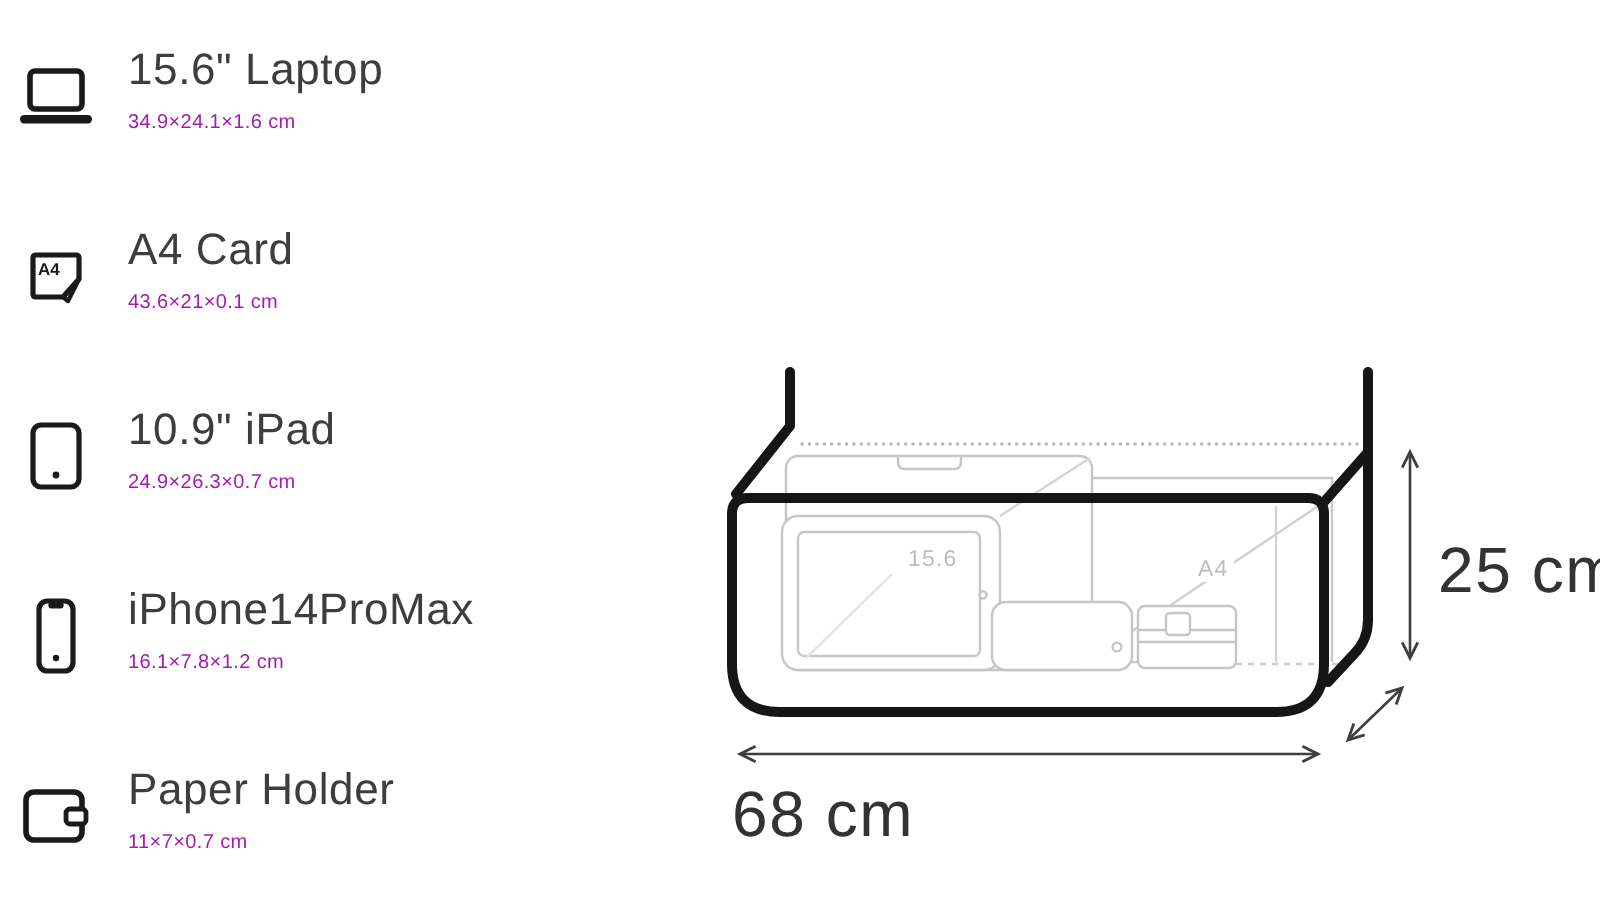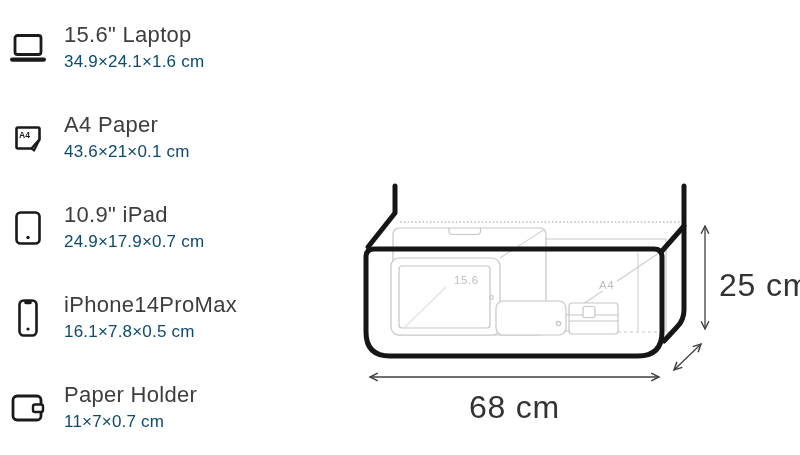--- a/index.html
+++ b/index.html
@@ -8,28 +8,28 @@
     font-family:"Liberation Sans","DejaVu Sans",sans-serif;
     -webkit-font-smoothing:antialiased;
   }
   
   .sidebar{position:absolute;left:8px;top:22px;}
   .item-row{display:flex;align-items:flex-start;height:90px;}
   .icon-col{width:40px;height:52px;display:flex;align-items:center;justify-content:center;flex:0 0 40px;}
   .icon-col svg{display:block;}
   .txt-col{margin-left:16px;padding-top:0;}
   .item-title{font-size:22px;line-height:26px;color:#3d3d3d;letter-spacing:.3px;white-space:nowrap;}
-  .item-dims{font-size:17px;line-height:18px;color:#0c4a6e;margin-top:5px;letter-spacing:.2px;white-space:nowrap;}
+  .item-dims{font-size:10px;line-height:18px;color:#a21caf;margin-top:5px;letter-spacing:.2px;white-space:nowrap;}
   
   .diagram{position:absolute;left:18px;top:0;width:800px;height:455px;}
   .diagram svg{position:absolute;left:0;top:0;}
   .diag-label{position:absolute;font-size:11.5px;letter-spacing:.6px;color:#bdbdbd;white-space:nowrap;}
   .diag-label.a4{background:#fff;padding:0 3px;}
   .dim-label{position:absolute;font-size:32px;color:#333;letter-spacing:.8px;white-space:nowrap;}
-  .dim-width{left:348px;top:389px;width:297px;text-align:center;}
+  .dim-width{left:348px;top:389px;width:297px;text-align:left;}
   .dim-height{left:701px;top:267px;}
   .dim-depth{left:676px;top:366px;}
 </style>
 </head>
 <body>
 
 <div class="sidebar">
 
   <div class="item-row">
     <div class="icon-col">
@@ -46,49 +46,49 @@
 
   <div class="item-row">
     <div class="icon-col">
       <svg width="30" height="27" viewBox="0 0 30 27" fill="none">
         <path d="M5 2.5 H25 Q26.5 2.5 26.5 4 V14.5 L18.5 23.5 H5 Q3.5 23.5 3.5 22 V4 Q3.5 2.5 5 2.5 Z" stroke="#1a1a1a" stroke-width="2.6" stroke-linejoin="round"></path>
         <path d="M26.5 14.5 L21 25.5 L18.5 23.5" stroke="#1a1a1a" stroke-width="2.2" stroke-linejoin="round"></path>
         <text x="6" y="12.5" font-size="8.5" font-weight="bold" fill="#1a1a1a">A4</text>
       </svg>
     </div>
     <div class="txt-col">
-      <div class="item-title">A4 Paper</div>
+      <div class="item-title">A4 Card</div>
       <div class="item-dims">43.6×21×0.1 cm</div>
     </div>
   </div>
 
   <div class="item-row">
     <div class="icon-col">
       <svg width="26" height="34" viewBox="0 0 26 34" fill="none">
         <rect x="1.5" y="1.5" width="23" height="31" rx="4" stroke="#1a1a1a" stroke-width="2.6"></rect>
         <circle cx="13" cy="26.5" r="1.7" fill="#1a1a1a"></circle>
       </svg>
     </div>
     <div class="txt-col">
       <div class="item-title">10.9" iPad</div>
-      <div class="item-dims">24.9×17.9×0.7 cm</div>
+      <div class="item-dims">24.9×26.3×0.7 cm</div>
     </div>
   </div>
 
   <div class="item-row">
     <div class="icon-col">
       <svg width="20" height="38" viewBox="0 0 20 38" fill="none">
         <rect x="1.5" y="1.5" width="17" height="35" rx="4.2" stroke="#1a1a1a" stroke-width="2.6"></rect>
         <rect x="6.2" y="1.8" width="7.6" height="3.4" rx="1.6" fill="#1a1a1a"></rect>
         <circle cx="10" cy="30" r="1.6" fill="#1a1a1a"></circle>
       </svg>
     </div>
     <div class="txt-col">
       <div class="item-title">iPhone14ProMax</div>
-      <div class="item-dims">16.1×7.8×0.5 cm</div>
+      <div class="item-dims">16.1×7.8×1.2 cm</div>
     </div>
   </div>
 
   <div class="item-row">
     <div class="icon-col">
       <svg width="34" height="28" viewBox="0 0 34 28" fill="none">
         <rect x="2" y="2" width="28" height="24" rx="4" stroke="#1a1a1a" stroke-width="2.8"></rect>
         <rect x="22" y="10.5" width="10" height="7.5" rx="2" fill="#ffffff" stroke="#1a1a1a" stroke-width="2.4"></rect>
       </svg>
     </div>

